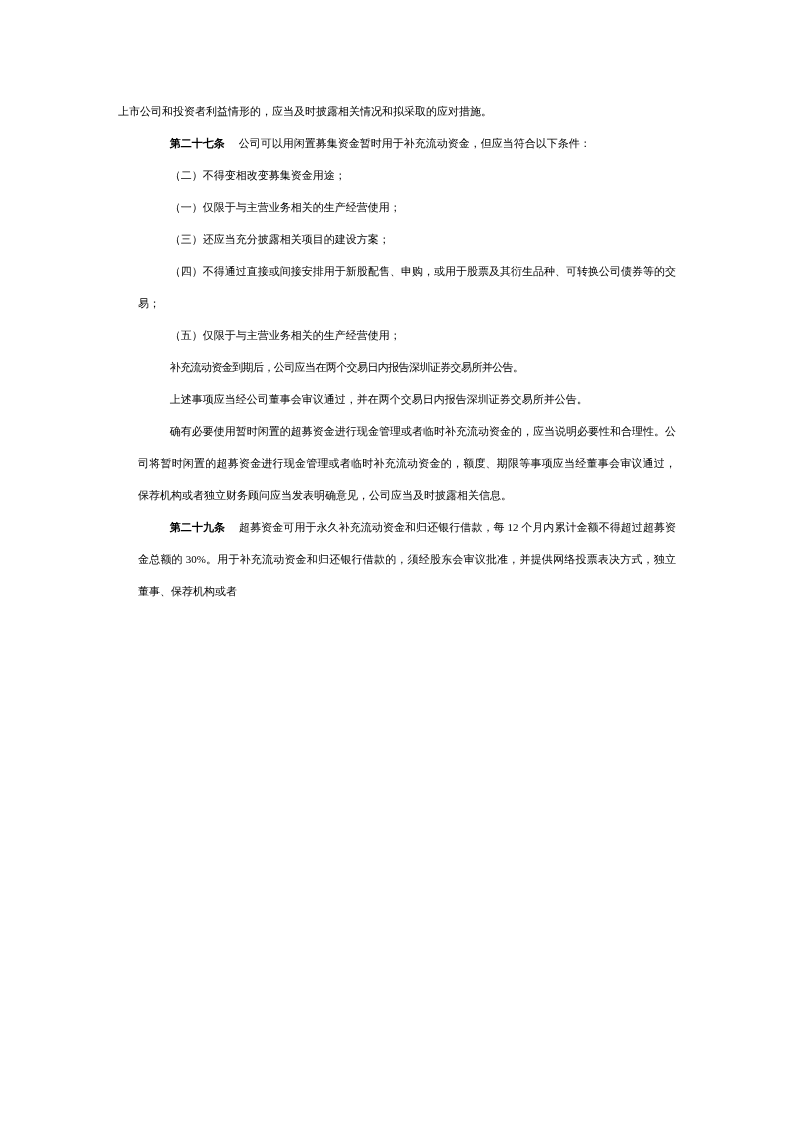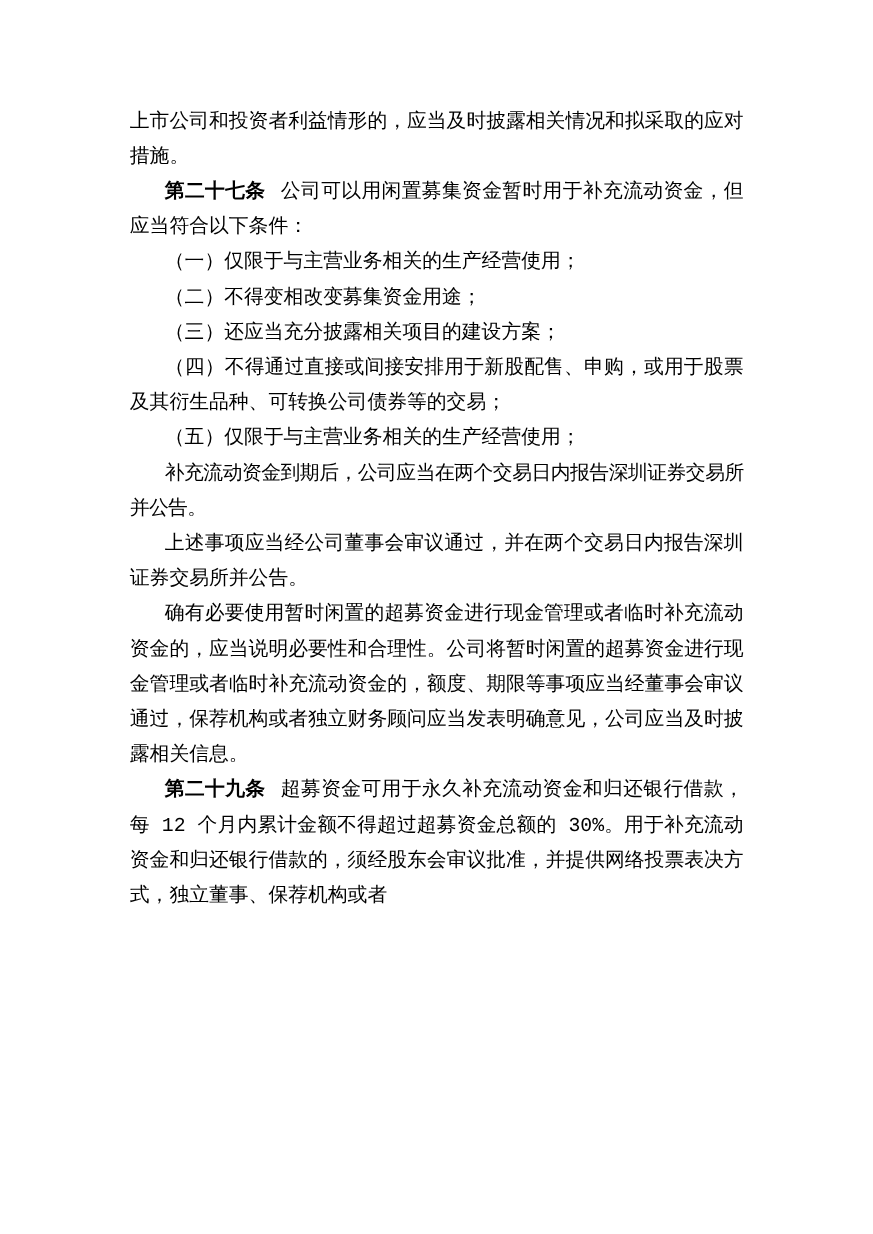--- a/index.html
+++ b/index.html
@@ -21,46 +21,46 @@
     padding: 95px 118px 0 118px;
     background: #ffffff;
     overflow: hidden;
   }
   .doc-body {
     width: 558px;
   }
   .para {
     margin: 0;
     padding: 0;
-    font-size: 18px;
+    font-size: 11px;
     line-height: 32px;
     text-align: justify;
     word-break: break-all;
-    font-family: Liberation Mono, monospace;
   }
   .para.indent {
     text-indent: 31.8px;
+    margin-left: 20px;
   }
   .para.tight {
     letter-spacing: -0.6px;
   }
   .term {
     font-weight: bold;
     margin-right: 14px;
   }
 </style>
 </head>
 <body>
 
 <div class="page">
   <div class="doc-body">
       <p class="para"><span>上市公司和投资者利益情形的，应当及时披露相关情况和拟采取的应对措施。</span></p>
       <p class="para indent"><b class="term">第二十七条</b><span>公司可以用闲置募集资金暂时用于补充流动资金，但应当符合以下条件：</span></p>
+      <p class="para indent"><span>（二）不得变相改变募集资金用途；</span></p>
       <p class="para indent"><span>（一）仅限于与主营业务相关的生产经营使用；</span></p>
-      <p class="para indent"><span>（二）不得变相改变募集资金用途；</span></p>
       <p class="para indent"><span>（三）还应当充分披露相关项目的建设方案；</span></p>
       <p class="para indent"><span>（四）不得通过直接或间接安排用于新股配售、申购，或用于股票及其衍生品种、可转换公司债券等的交易；</span></p>
       <p class="para indent"><span>（五）仅限于与主营业务相关的生产经营使用；</span></p>
       <p class="para indent tight"><span>补充流动资金到期后，公司应当在两个交易日内报告深圳证券交易所并公告。</span></p>
       <p class="para indent"><span>上述事项应当经公司董事会审议通过，并在两个交易日内报告深圳证券交易所并公告。</span></p>
       <p class="para indent"><span>确有必要使用暂时闲置的超募资金进行现金管理或者临时补充流动资金的，应当说明必要性和合理性。公司将暂时闲置的超募资金进行现金管理或者临时补充流动资金的，额度、期限等事项应当经董事会审议通过，保荐机构或者独立财务顾问应当发表明确意见，公司应当及时披露相关信息。</span></p>
       <p class="para indent"><b class="term">第二十九条</b><span>超募资金可用于永久补充流动资金和归还银行借款，每 12 个月内累计金额不得超过超募资金总额的 30%。用于补充流动资金和归还银行借款的，须经股东会审议批准，并提供网络投票表决方式，独立董事、保荐机构或者</span></p>
     </div>
 </div>
 

